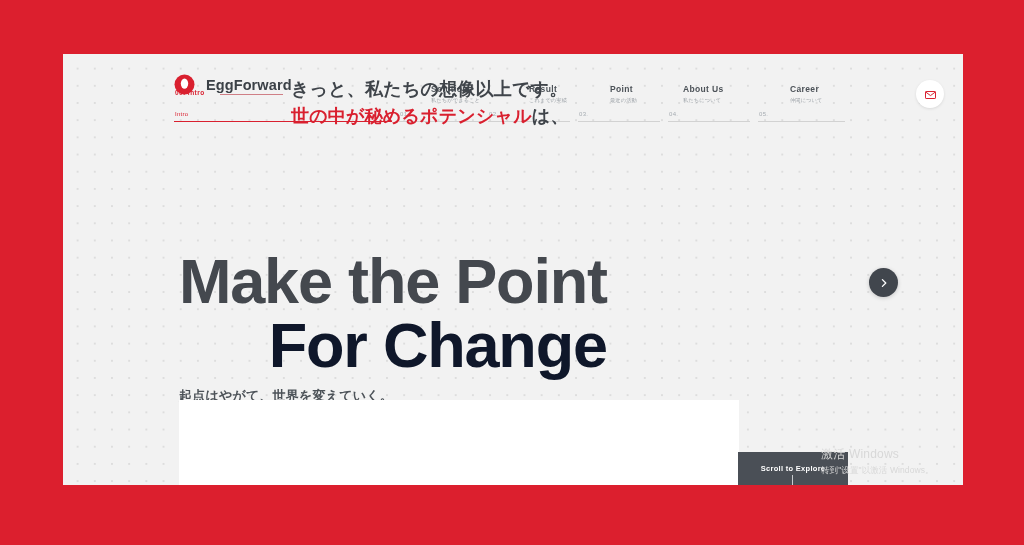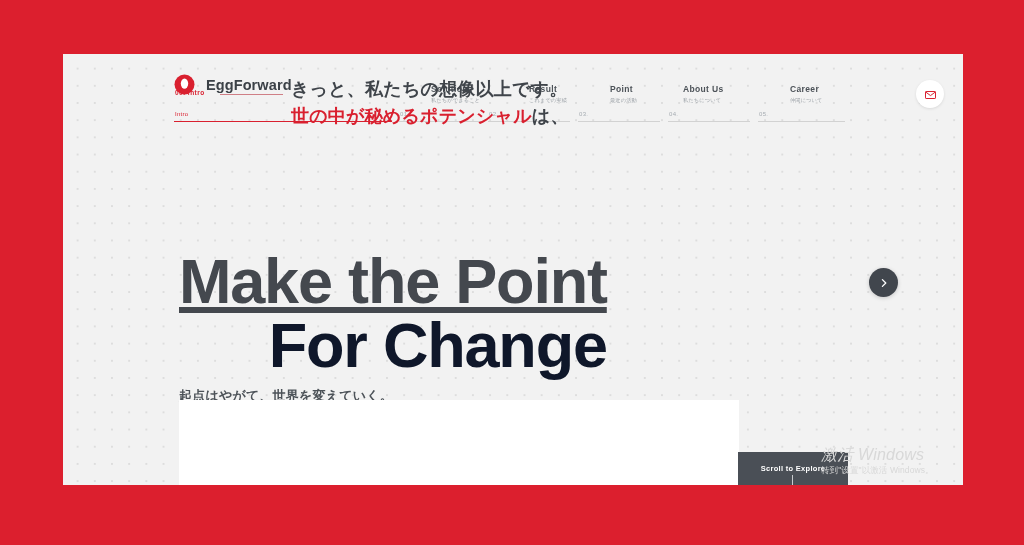--- a/index.html
+++ b/index.html
@@ -136,21 +136,21 @@
     left: 116px;
     top: 195px;
   }
   .hero-line {
     font-size: 63px;
     font-weight: 700;
     letter-spacing: -1.2px;
     line-height: 64px;
     white-space: nowrap;
   }
-  #hero-line1 { color: #44484e; text-decoration: underline; }
+  #hero-line1 { color: #44484e; }
   #hero-line2 { color: #0f172a; text-align: right; }
   #hero-sub {
     margin-top: 10px;
     font-size: 13px;
     font-weight: 700;
     color: #4c5258;
     letter-spacing: 0.2px;
   }
 
   
@@ -240,25 +240,24 @@
 
   
   #watermark {
     position: absolute;
     left: 758px;
     top: 391px;
     text-align: left;
     pointer-events: none;
   }
   #wm-title {
-    font-size: 16px;
+    font-size: 12px;
     color: #d8d8d8;
     line-height: 19px;
     letter-spacing: 0.2px;
-    font-style: italic;
   }
   #wm-sub {
     font-size: 8.5px;
     color: #d8d8d8;
     line-height: 13px;
     letter-spacing: 0.1px;
   }
 </style>
 </head>
 <body>

